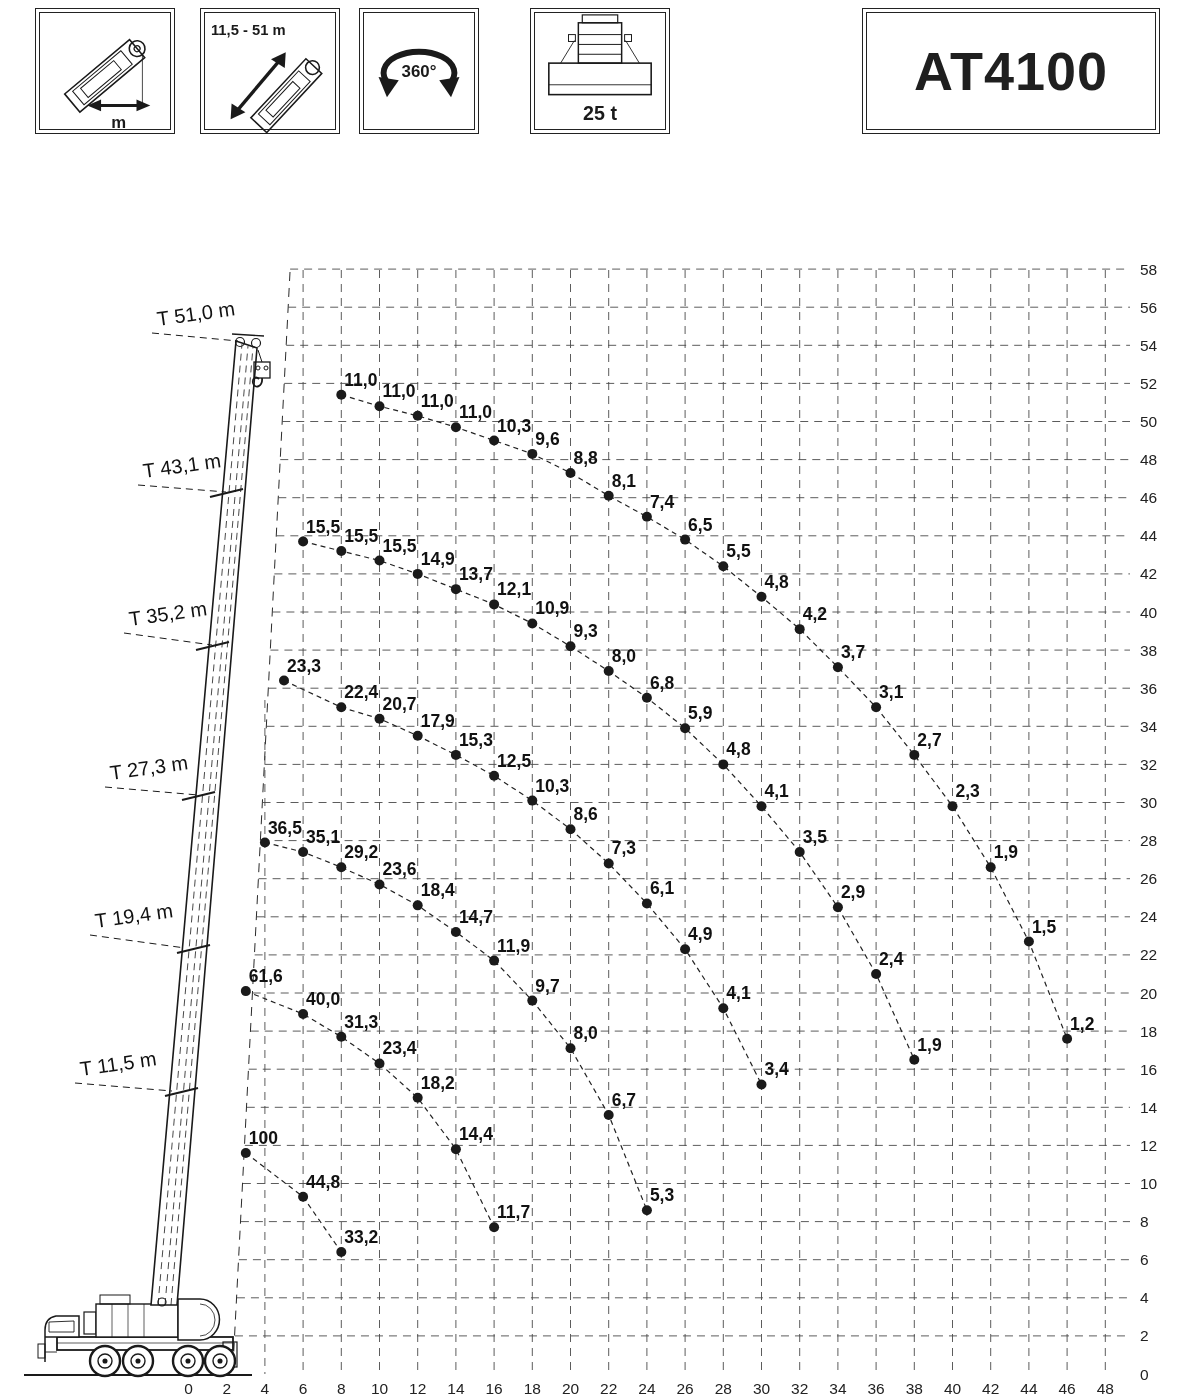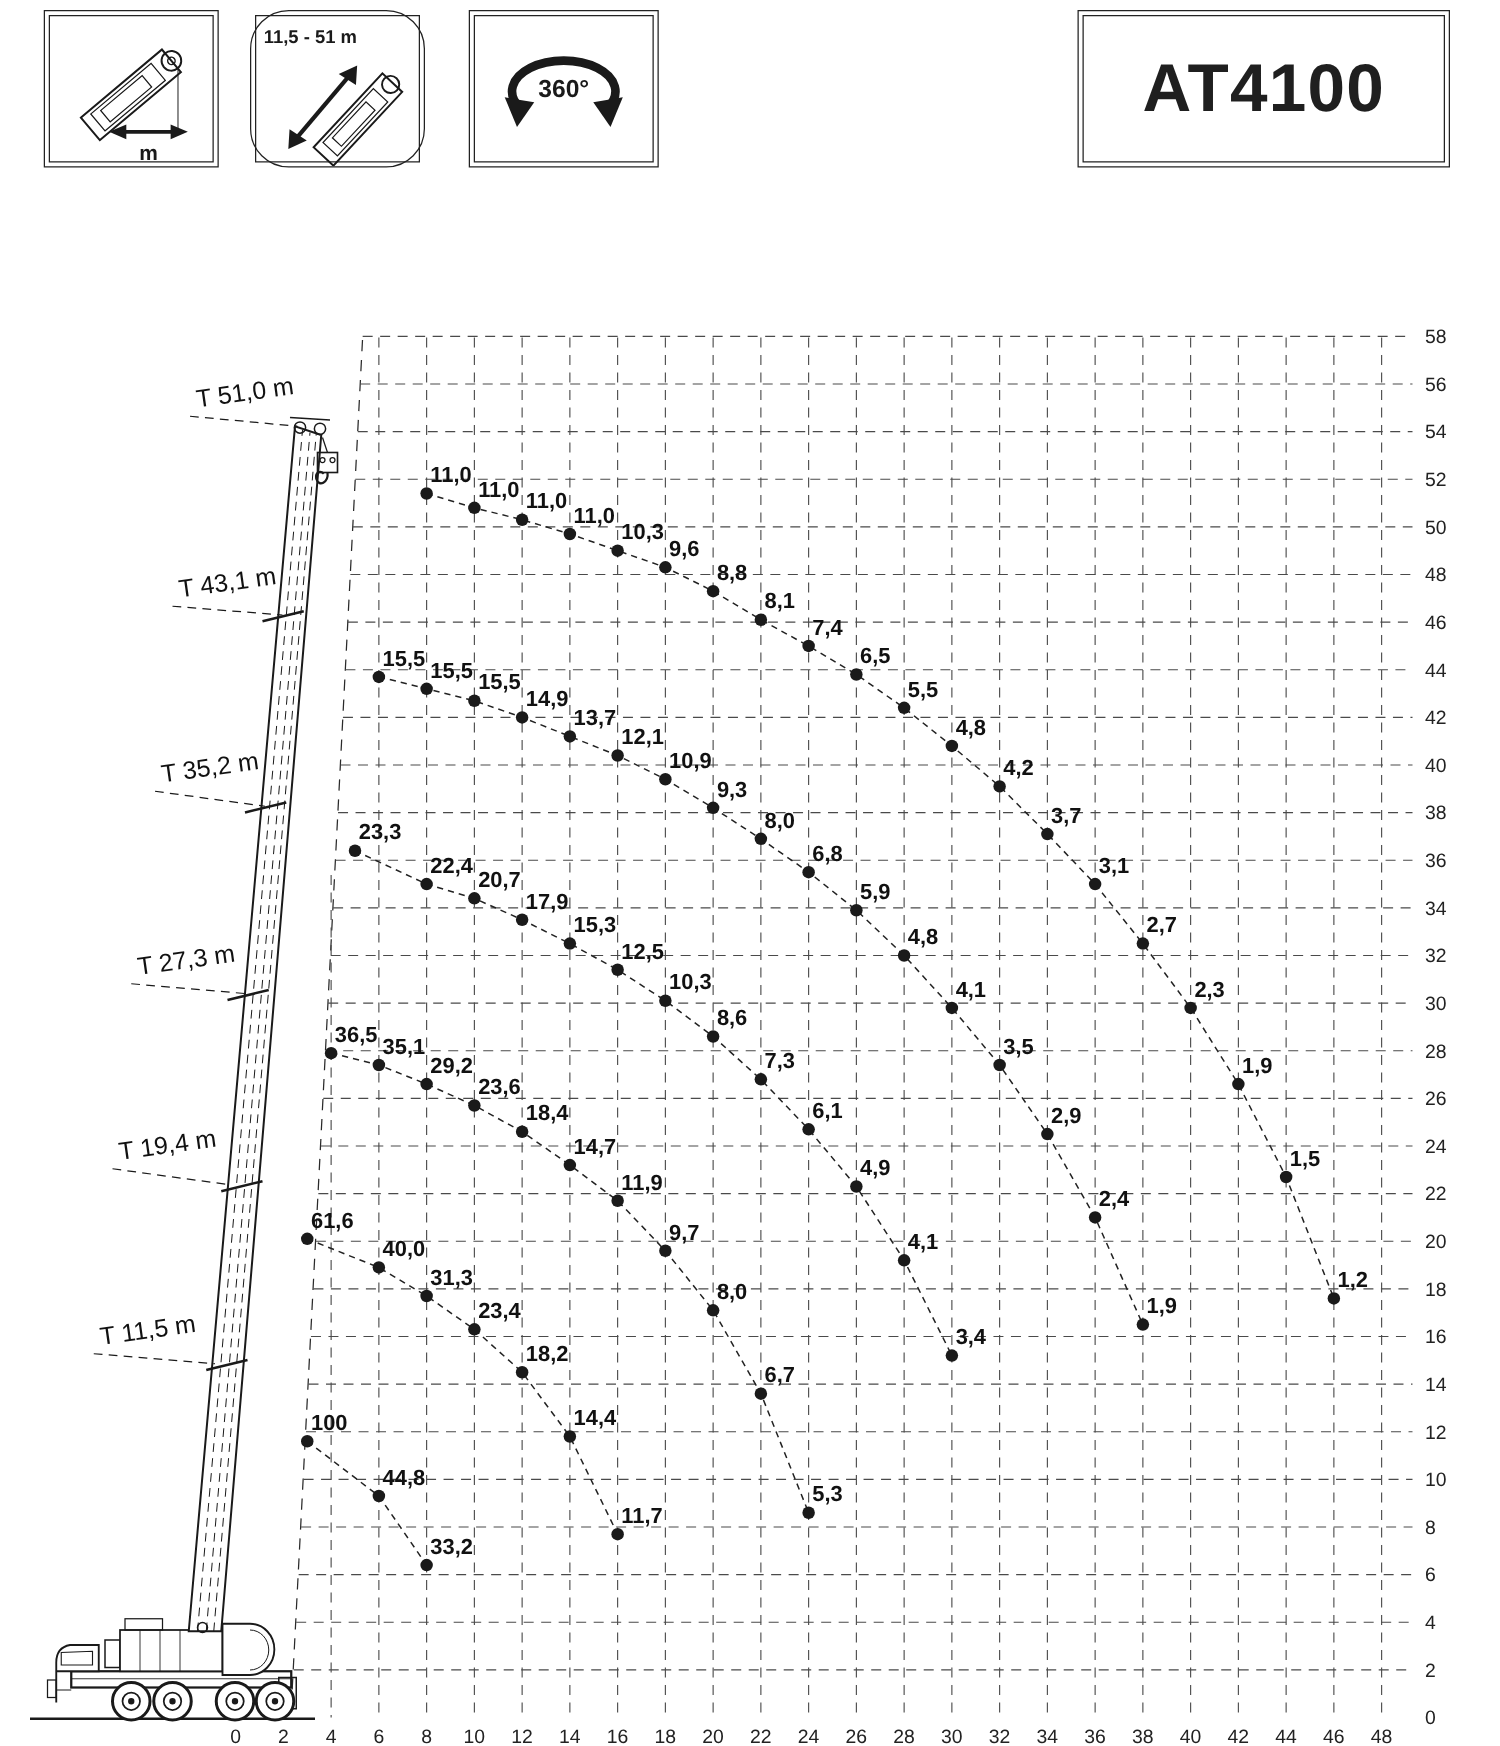--- a/index.html
+++ b/index.html
@@ -406,50 +406,69 @@
         </g>
         <line x1="108" y1="46" x2="108" y2="100" stroke-width="0.8"></line>
         <line x1="62" y1="98" x2="106" y2="98" stroke-width="3"></line>
         <polygon points="52,98 66,92 66,104" fill="#1a1a1a" stroke="none"></polygon>
         <polygon points="116,98 102,92 102,104" fill="#1a1a1a" stroke="none"></polygon>
       </g>
       <text x="84" y="121" font-size="17" font-weight="700" fill="#1a1a1a" text-anchor="middle">m</text>
     </svg>
   </div>
 
-  <div class="ibox" style="left:200px;width:140px;border-radius:31px;">
+  <div class="ibox" style="left:200px;width:140px;">
     <div class="inner"></div>
     <svg viewBox="0 0 140 126">
       <g stroke="#1a1a1a" fill="none">
         <g transform="rotate(-47 88 88)">
           <rect x="46" y="76" width="82" height="22" stroke-width="1.6"></rect>
           <rect x="54" y="79" width="60" height="16" stroke-width="1"></rect>
           <rect x="62" y="82" width="40" height="10" stroke-width="1"></rect>
           <circle cx="126" cy="87" r="7" stroke-width="1.6"></circle>
         </g>
         <line x1="36" y1="104" x2="80" y2="52" stroke-width="3.4"></line>
         <polygon points="30,112 31,96 45,105" fill="#1a1a1a" stroke="none"></polygon>
         <polygon points="86,44 85,60 71,51" fill="#1a1a1a" stroke="none"></polygon>
       </g>
       <text x="10" y="26" font-size="15" font-weight="700" fill="#1a1a1a">11,5 - 51 m</text>
     </svg>
   </div>
 
-  <div class="ibox" style="left:375px;width:152px;padding-left:25px;">
+  <div class="ibox" style="left:359px;width:120px;padding-left:25px;">
     <div class="inner"></div>
     <svg viewBox="0 0 140 126">
       <g>
         <path d="M 34,78 A 42 25 0 1 1 106,78" stroke="#1a1a1a" stroke-width="7" fill="none"></path>
         <polygon points="22,70 46,74 32,94" fill="#1a1a1a"></polygon>
         <polygon points="118,70 94,74 108,94" fill="#1a1a1a"></polygon>
       </g>
       <text x="70" y="70" font-size="20" font-weight="700" fill="#1a1a1a" text-anchor="middle">360°</text>
     </svg>
   </div>
 
+  <div class="ibox" style="left:530px;width:140px;">
+    <div class="inner"></div>
+    <svg viewBox="0 0 140 126">
+      <g stroke="#1a1a1a" fill="none">
+        <rect x="52" y="6" width="36" height="8" stroke-width="1.2"></rect>
+        <rect x="48" y="14" width="44" height="41" stroke-width="1.5"></rect>
+        <line x1="48" y1="26" x2="92" y2="26" stroke-width="1"></line>
+        <line x1="48" y1="36" x2="92" y2="36" stroke-width="1"></line>
+        <line x1="48" y1="46" x2="92" y2="46" stroke-width="1"></line>
+        <rect x="18" y="55" width="104" height="32" stroke-width="1.6"></rect>
+        <line x1="18" y1="77" x2="122" y2="77" stroke-width="0.9"></line>
+        <line x1="30" y1="55" x2="44" y2="32" stroke-width="0.9"></line>
+        <line x1="110" y1="55" x2="96" y2="32" stroke-width="0.9"></line>
+        <rect x="38" y="26" width="7" height="7" stroke-width="1"></rect>
+        <rect x="95" y="26" width="7" height="7" stroke-width="1"></rect>
+      </g>
+      <text x="70" y="113" font-size="20" font-weight="700" fill="#1a1a1a" text-anchor="middle">25 t</text>
+    </svg>
+  </div>
 
 
   <div class="ibox" id="model-box" style="left:862px;width:298px;">
     <div class="inner"></div>
     <div class="model-text">AT4100</div>
   </div>
 
 </div>
 
 </body></html>

